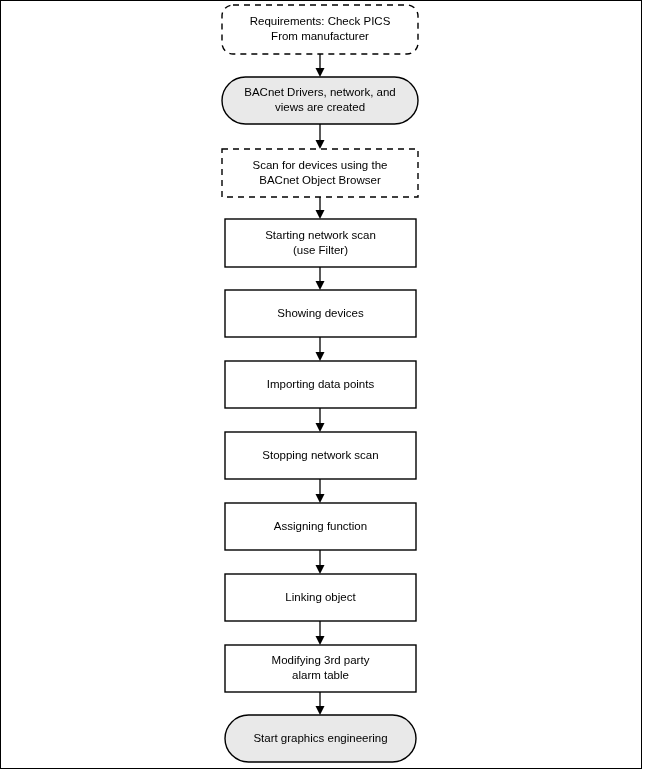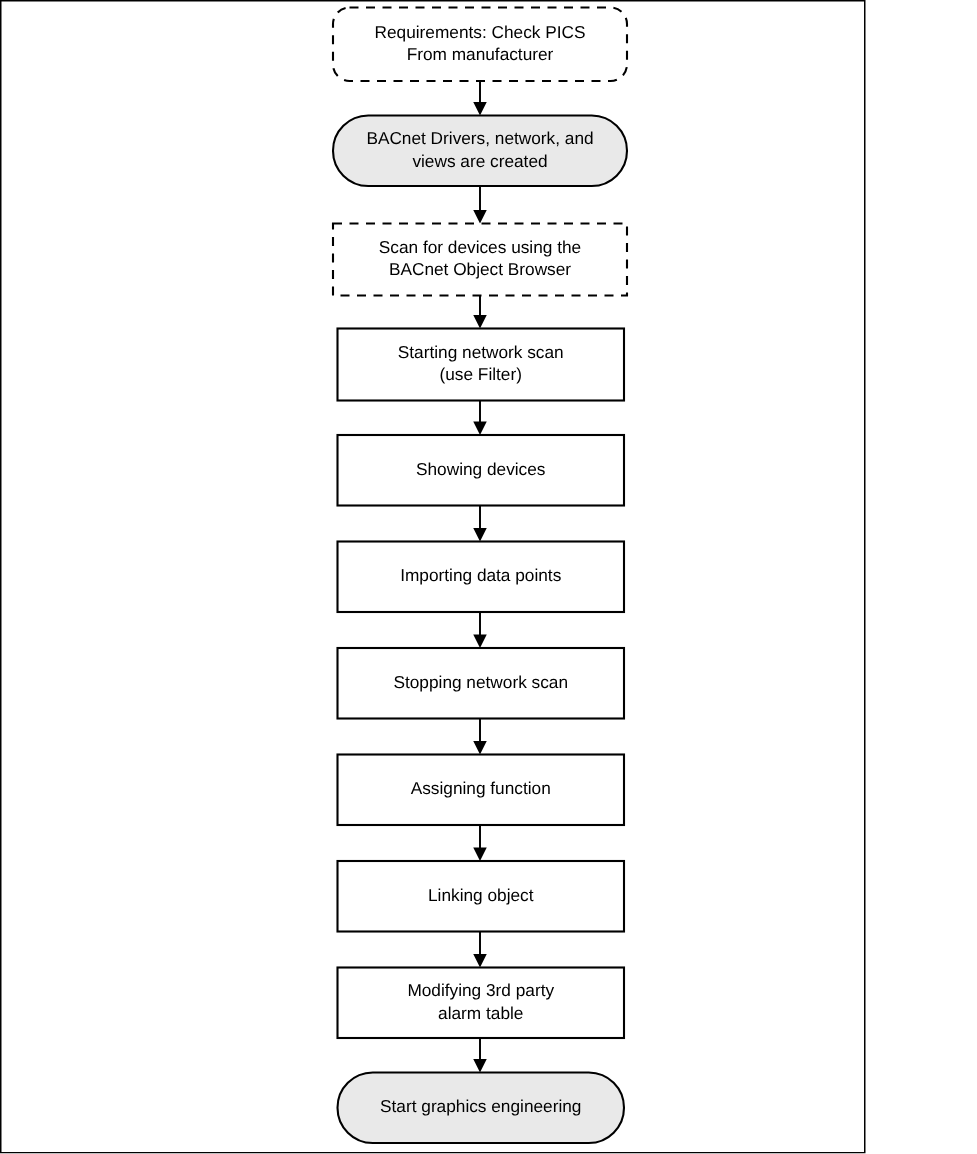--- a/index.html
+++ b/index.html
@@ -6,21 +6,21 @@
   html, body {
     margin: 0;
     padding: 0;
     background: #ffffff;
   }
   body {
     font-family: "Liberation Sans", "DejaVu Sans", sans-serif;
   }
   #canvas {
     position: relative;
-    width: 577px;
+    width: 642px;
     height: 769px;
     background: #ffffff;
     box-sizing: border-box;
     border: 1px solid #000000;
     overflow: hidden;
   }
   #flow-svg {
     position: absolute;
     left: 0;
     top: 0;

